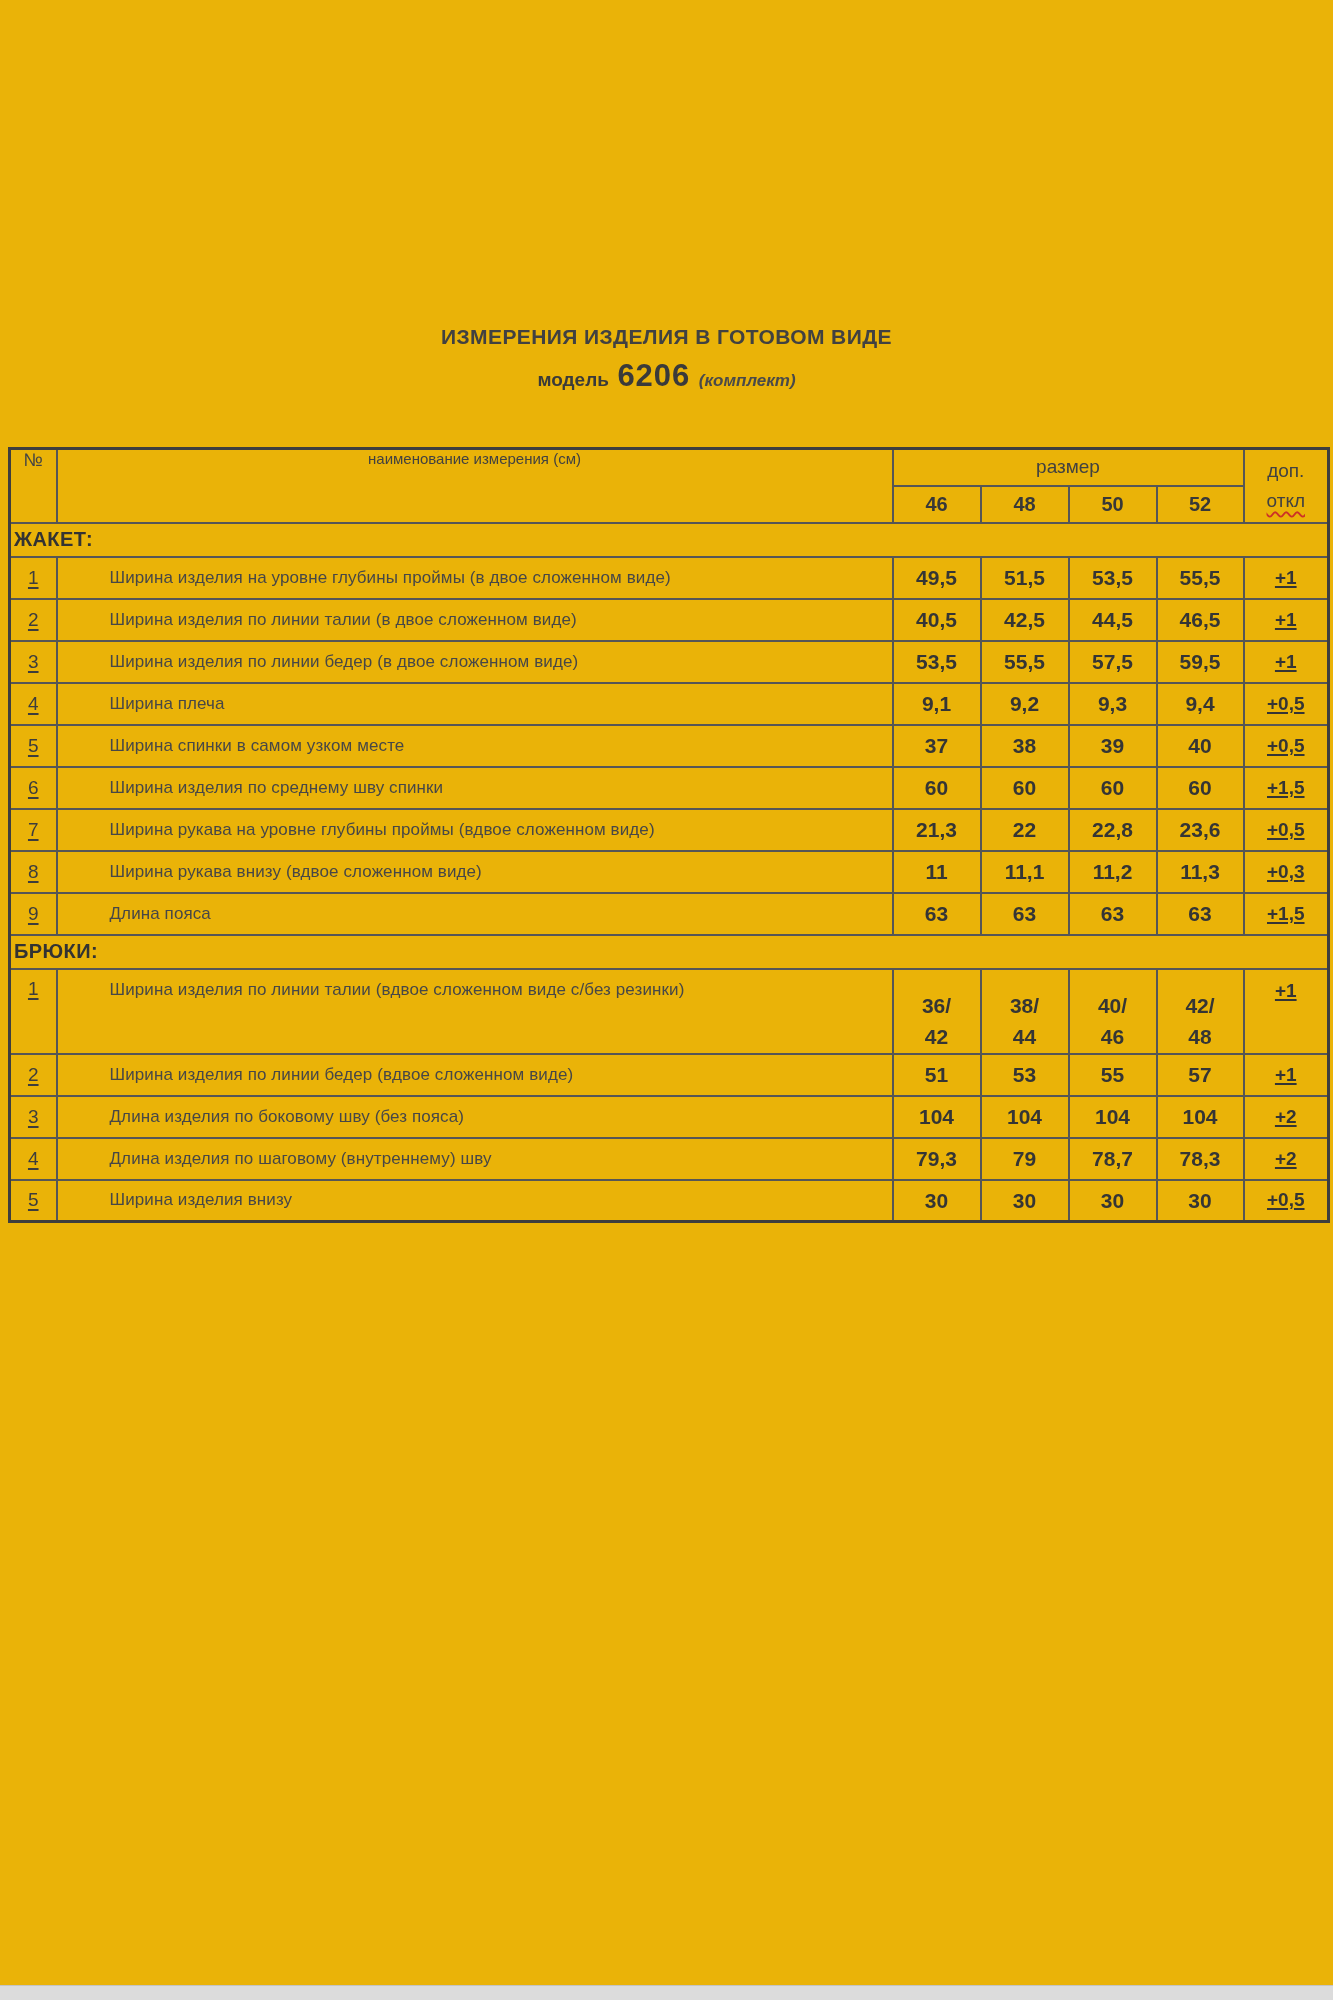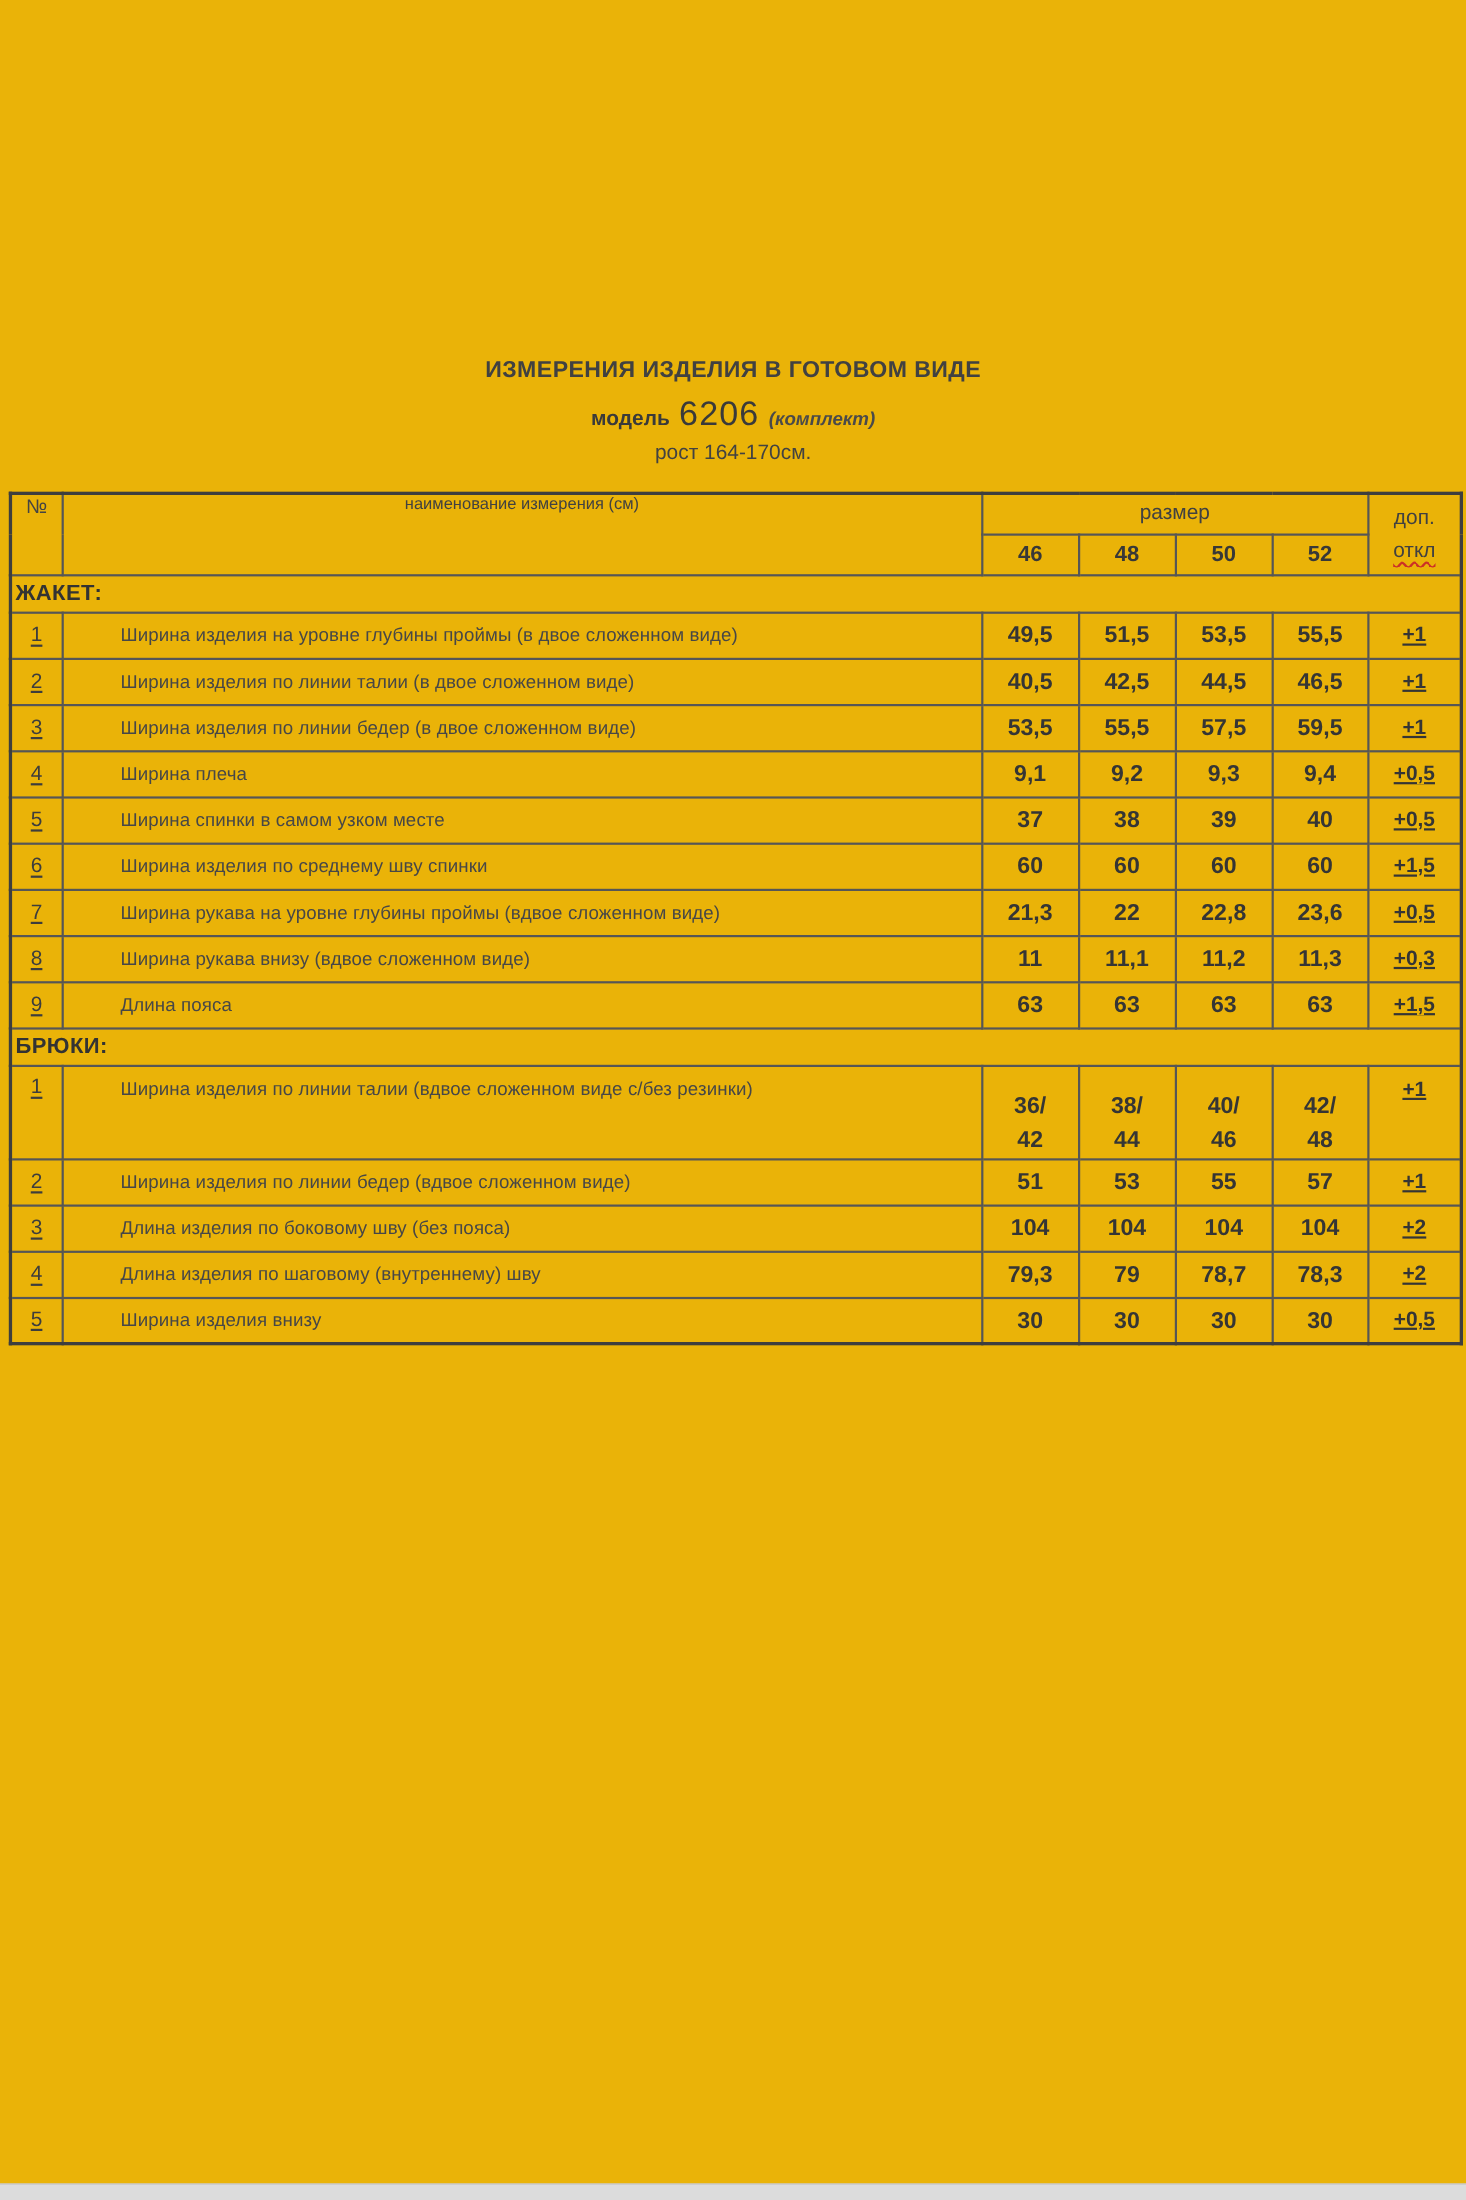--- a/index.html
+++ b/index.html
@@ -10,21 +10,21 @@
   body{
     width:1333px;height:2000px;background:#ffffff;position:relative;
     font-family:"Liberation Sans", sans-serif;color:var(--text);
     overflow:hidden;
   }
   .page{position:absolute;inset:0;background:#eab308;}
   .header-block{position:absolute;top:325px;left:0;width:100%;text-align:center;}
   .title{font-size:21px;font-weight:700;letter-spacing:0.4px;color:#414141;}
   .model-line{margin-top:9px;white-space:nowrap;}
   .model-label{font-size:19px;font-weight:700;}
-  .model-number{font-size:31px;font-weight:400;letter-spacing:1px;padding:0 4px;}
+  .model-number{font-size:31px;font-weight:700;letter-spacing:1px;padding:0 4px;}
   .model-suffix{font-size:17px;font-style:italic;font-weight:600;color:#4a4a4a;}
   .height-line{margin-top:7px;font-size:19px;color:#424242;}
 
   table.size-table{
     position:absolute;top:447px;left:8px;width:1319px;
     border-collapse:collapse;table-layout:fixed;
     border:3px solid var(--border-dark);
   }
   .size-table th,.size-table td{
     border:2px solid var(--border);
@@ -82,21 +82,20 @@
 
 <div class="page">
 
   <div class="header-block">
     <div class="title">ИЗМЕРЕНИЯ ИЗДЕЛИЯ В ГОТОВОМ ВИДЕ</div>
     <div class="model-line">
       <span class="model-label">модель</span>
       <span class="model-number">6206</span>
       <span class="model-suffix">(комплект)</span>
     </div>
-    <div class="height-line">рост 164-170см.</div>
   </div>
 
   <table class="size-table">
     <colgroup>
       <col style="width:47px">
       <col style="width:836px">
       <col style="width:88px">
       <col style="width:88px">
       <col style="width:88px">
       <col style="width:87px">

